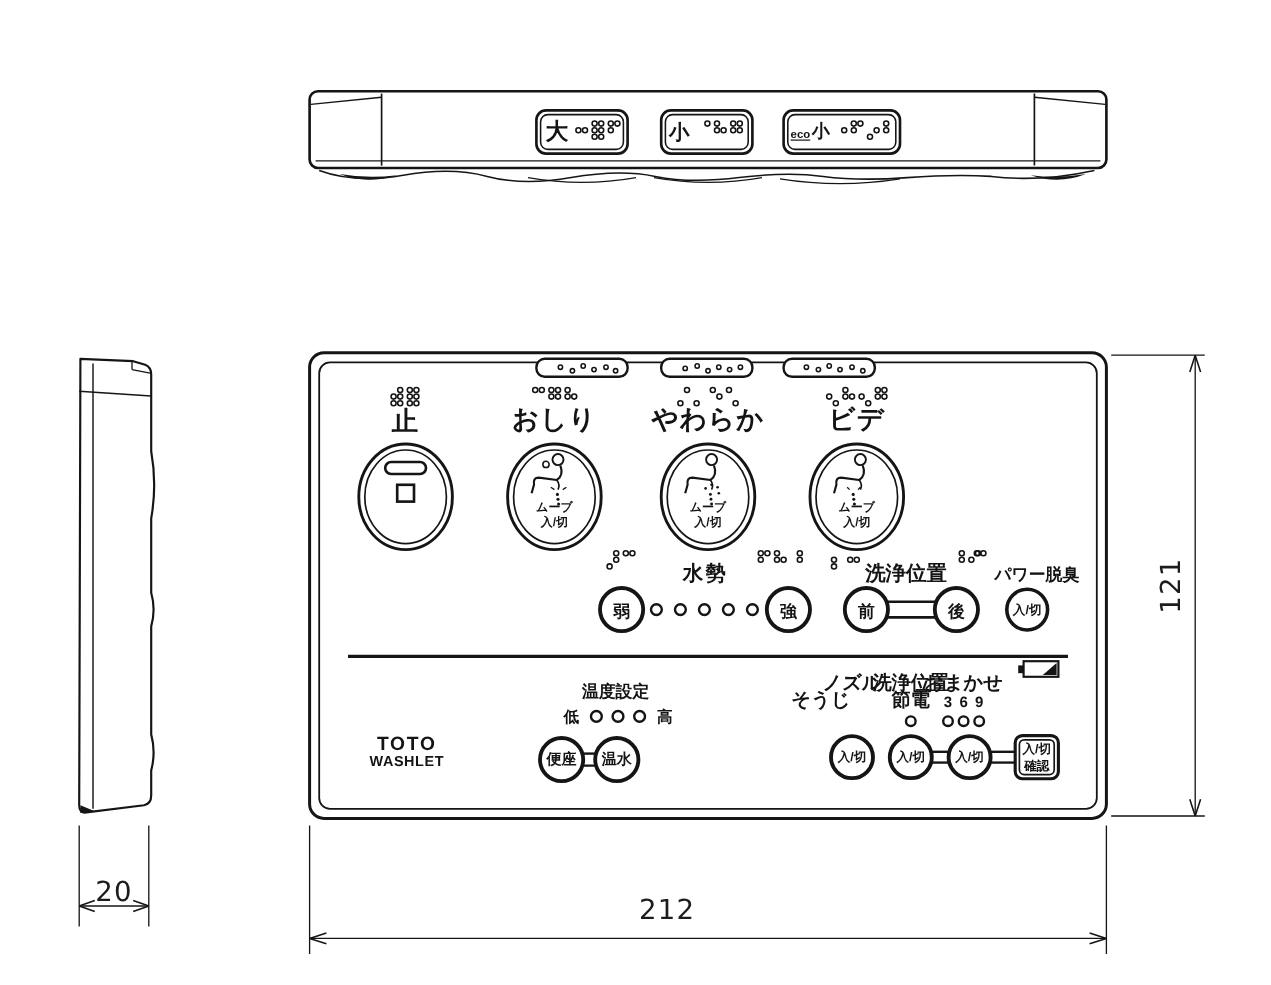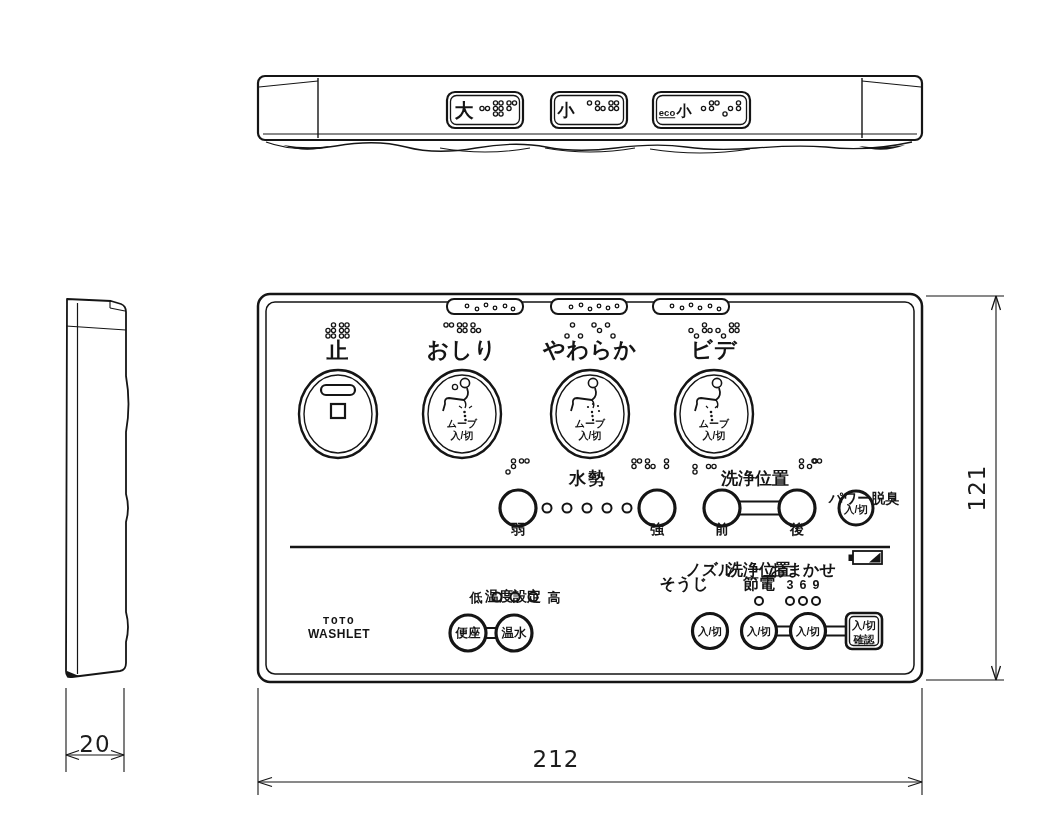--- a/index.html
+++ b/index.html
@@ -4,23 +4,23 @@
 <style>
   html,body{margin:0;padding:0;background:#fff;}
   .canvas{position:relative;width:1059px;height:821px;background:#ffffff;
           font-family:"Liberation Sans",sans-serif;color:#141414;overflow:hidden;}
   .canvas svg{position:absolute;left:0;top:0;}
   .lbl{position:absolute;transform:translate(-50%,-50%);white-space:nowrap;
        font-weight:bold;color:#141414;line-height:1;}
   .dim{font-weight:normal;color:#1c1c1c;font-family:"DejaVu Sans",sans-serif;font-size:23px;letter-spacing:1px;}
   .rot{transform:translate(-50%,-50%) rotate(-90deg);}
   .s22{font-size:22px;letter-spacing:1px;} .s19{font-size:19px;} .s17{font-size:17px;letter-spacing:2px;}
-  .s15{font-size:15px;} .s14{font-size:14px;margin-top:20px;} .s13{font-size:13px;} .s125{font-size:12.5px;}
+  .s15{font-size:15px;} .s14{font-size:14px;} .s13{font-size:13px;} .s125{font-size:12.5px;}
   .s12{font-size:16px;} .s105{font-size:10.5px;} .s10{font-size:10px;} .s95{font-size:9.5px;text-decoration:underline;}
-  .toto{font-size:11px;letter-spacing:1.5px;font-family:Liberation Mono, monospace;} .washlet{font-size:12px;letter-spacing:.5px;}
+  .toto{font-size:16px;letter-spacing:1.5px;} .washlet{font-size:12px;letter-spacing:.5px;}
   
   .ln{fill:none;stroke:#151515;}
   .fl{fill:#151515;stroke:none;}
   .wh{fill:#ffffff;stroke:#151515;}
   .br{fill:none;stroke:#141414;stroke-width:1.3;}
   .ind{fill:none;stroke:#141414;stroke-width:2;}
   .spray circle{fill:#151515;stroke:none;}
 </style>
 </head>
 <body>

